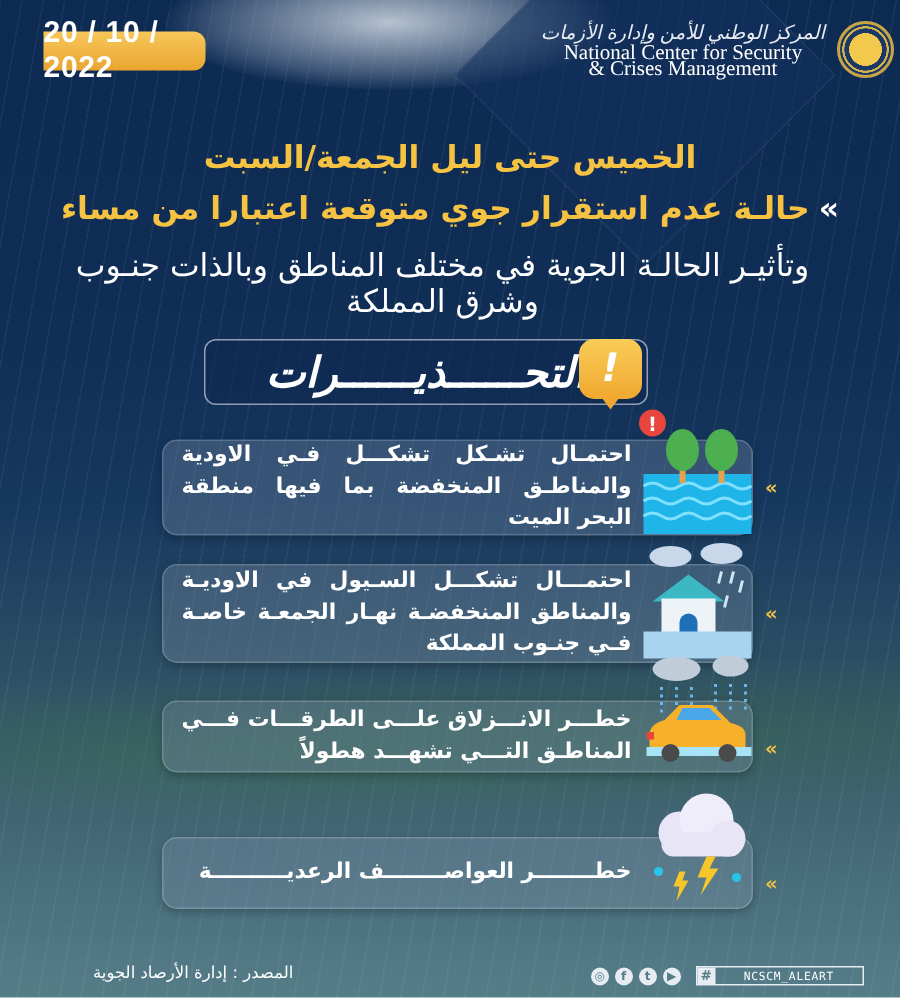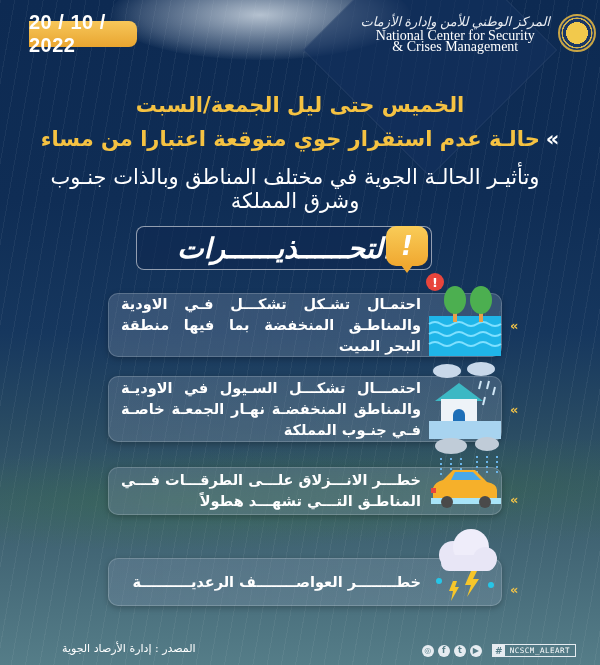--- a/index.html
+++ b/index.html
@@ -103,21 +103,21 @@
     position: absolute; right: 24px; bottom: 8px; display: flex; align-items: center; gap: 4px;
   }
   .soc {
     width: 12px; height: 12px; border-radius: 50%; background: #e6ecf1; color: #557d88;
     font-size: 8px; display: flex; align-items: center; justify-content: center; font-weight: bold;
   }
   .handle {
     display: flex; align-items: center; border: 1px solid #e6ecf1; height: 13px; margin-left: 6px;
   }
   .handle-hash { background: #e6ecf1; color: #557d88; font-size: 9px; width: 12px; height: 100%; display: flex; align-items: center; justify-content: center; font-weight: bold; }
-  .handle-text { color: #fff; font-size: 7.5px; padding: 0 5px; font-family: "DejaVu Sans Mono", monospace; letter-spacing: 0.5px; }
+  .handle-text { color: #fff; font-size: 7.5px; padding: 0 19px; font-family: "DejaVu Sans Mono", monospace; letter-spacing: 0.5px; }
 </style>
 </head>
 <body>
 
 <div class="bg-rain"></div>
 <div class="bg-green"></div>
 <div class="cloud"></div>
 <div class="diamond"></div>
 
 <div class="date-badge">20 / 10 / 2022</div>

